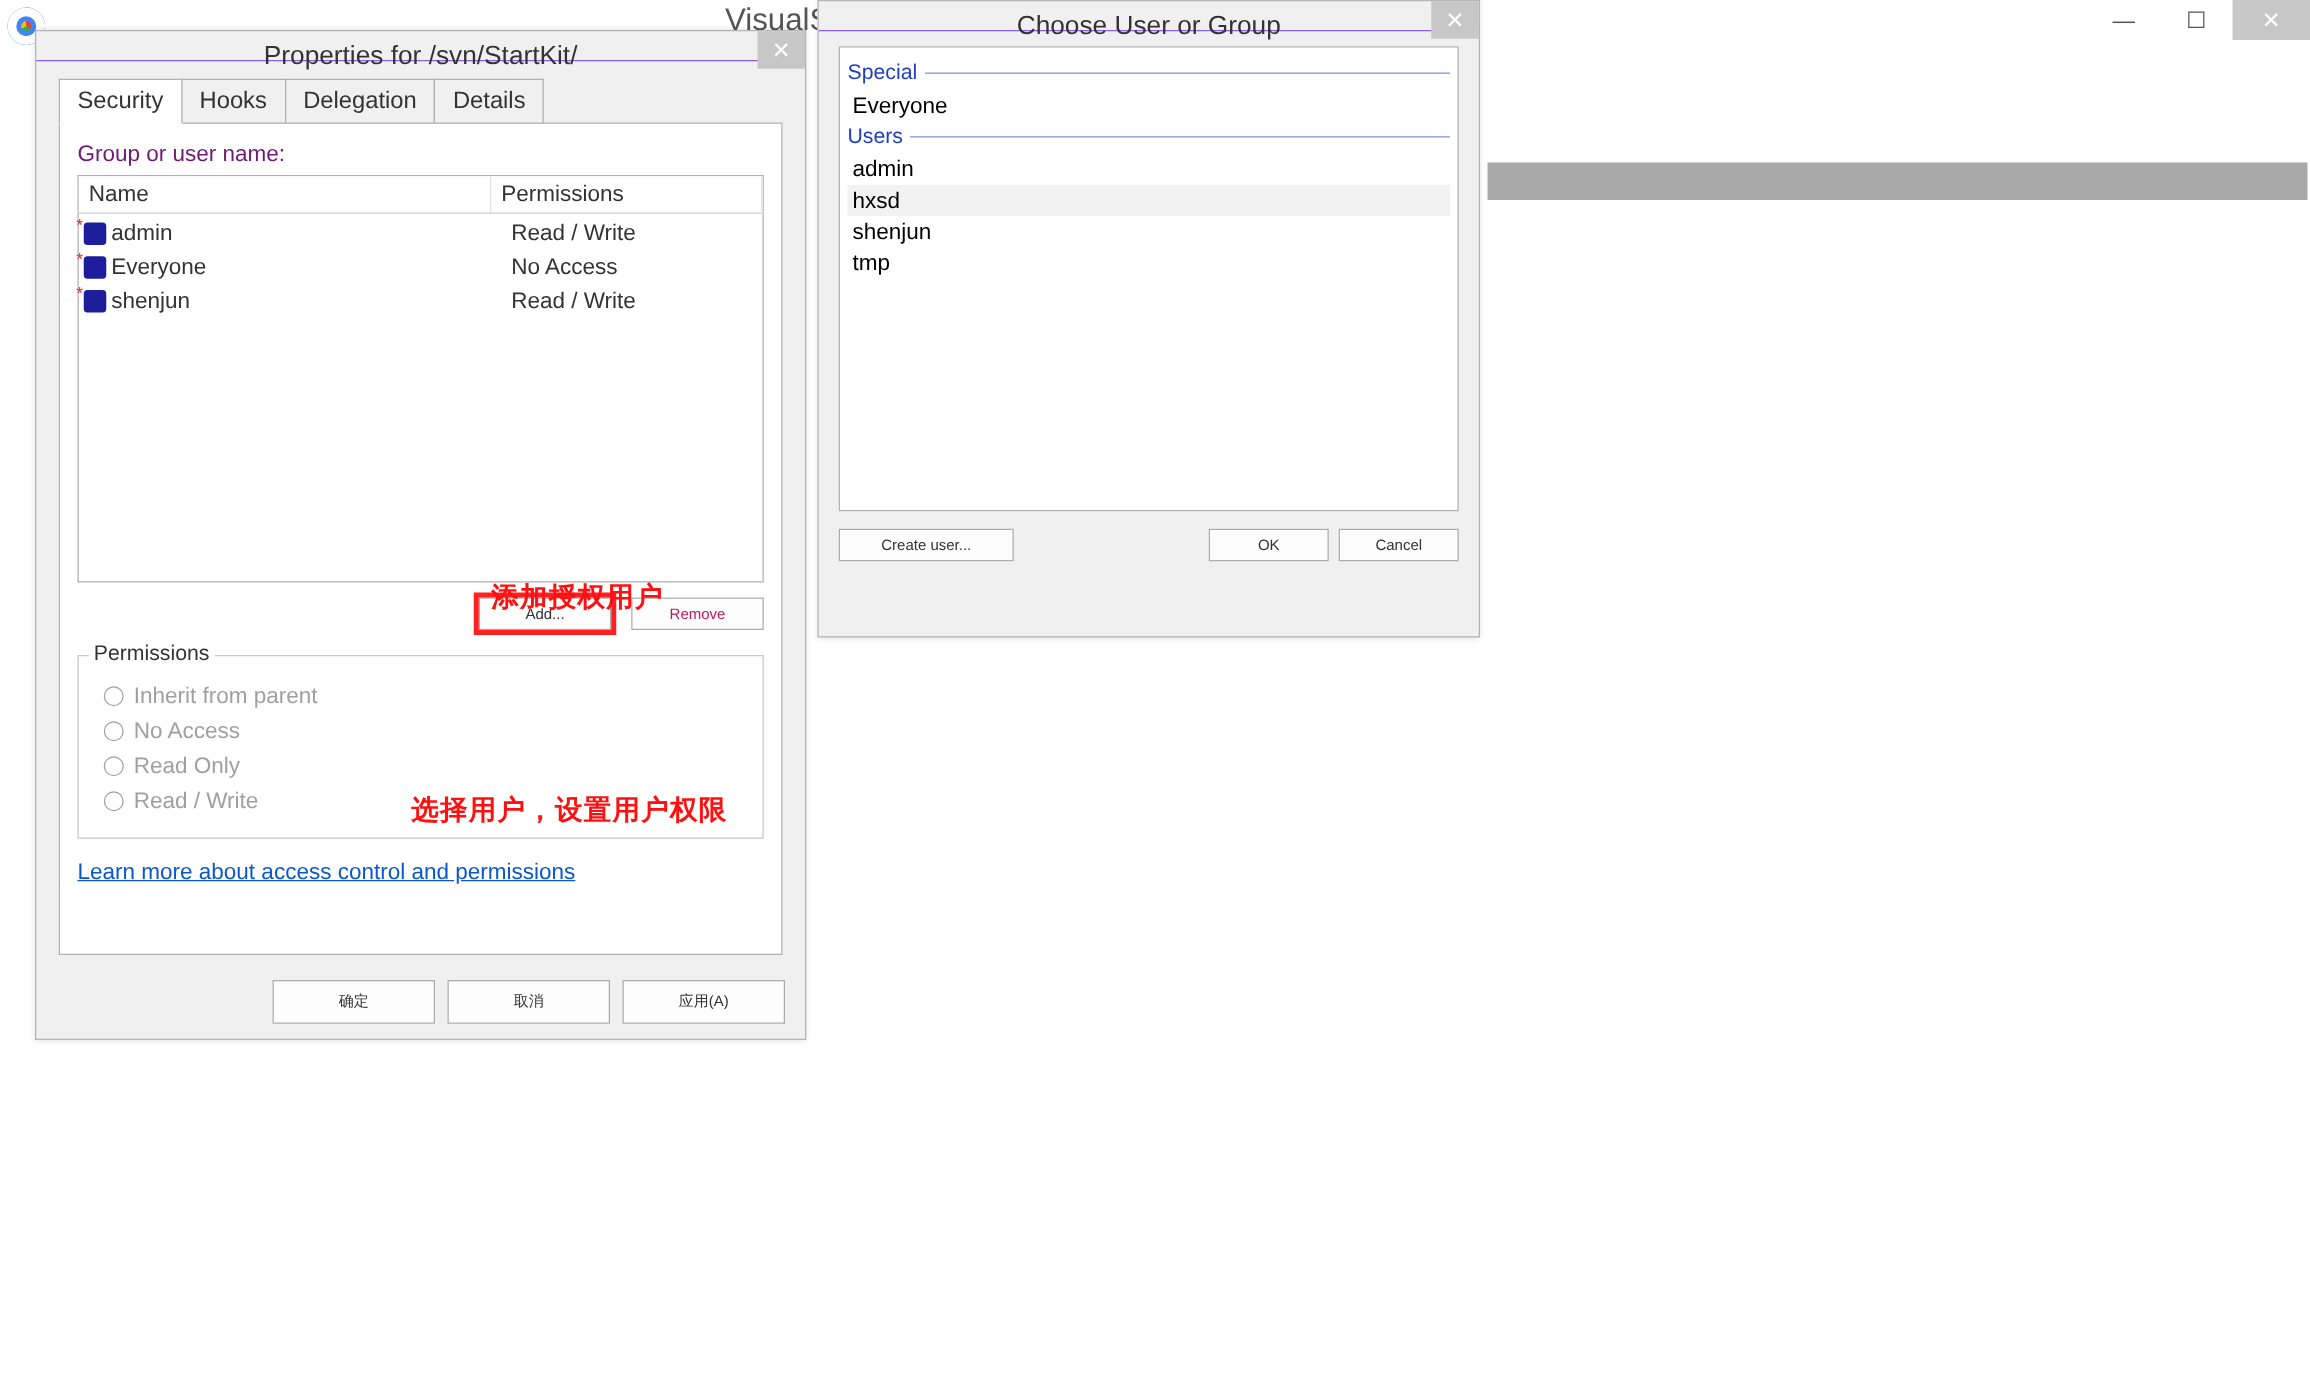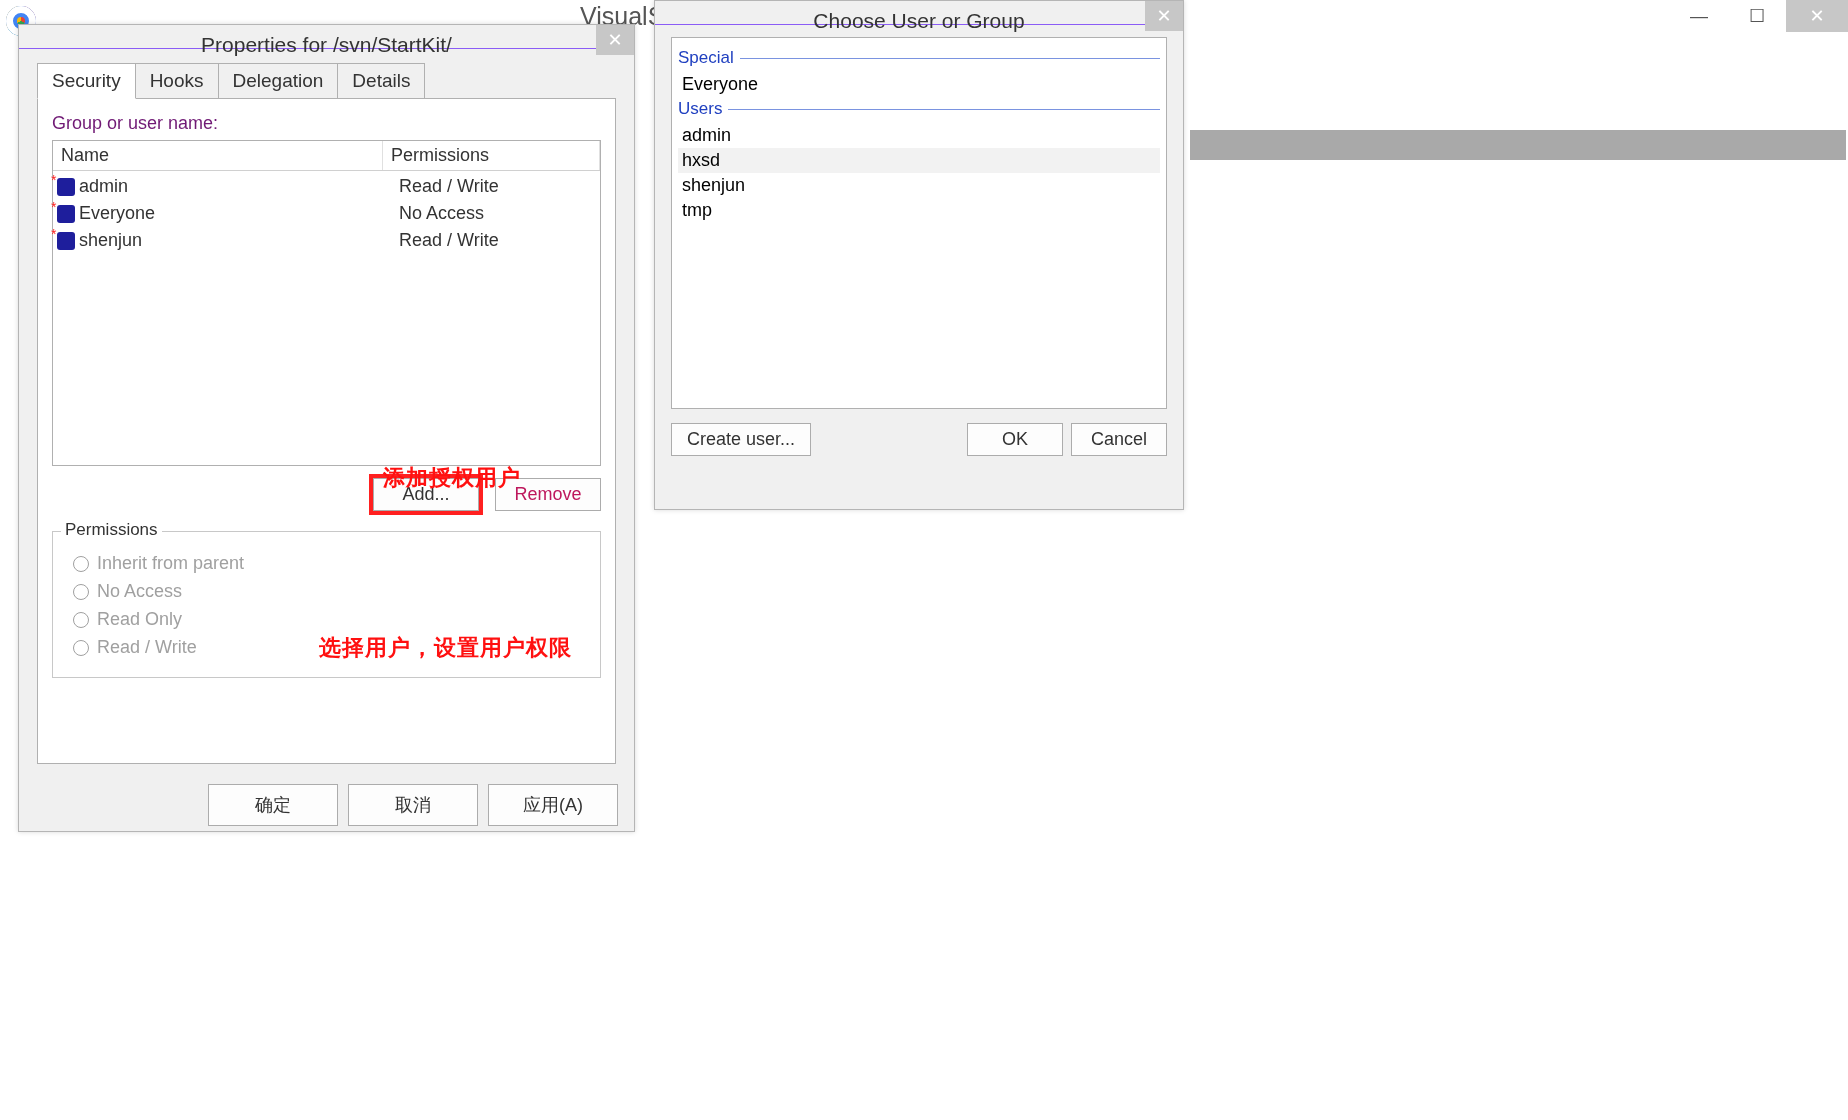--- a/index.html
+++ b/index.html
@@ -17,21 +17,21 @@
     color:#555; font-size:18px;
   }
   .win-btn.close { background:#c7c7c7; color:#fff; width:62px; }
 
   .grey-bar {
     position:absolute; left:1190px; top:130px; right:2px; height:30px; background:#a9a9a9;
   }
 
   
   .dlg-props {
-    position:absolute; left:18px; top:24px; width:617px; height:808px;
+    position:absolute; left:28px; top:24px; width:617px; height:808px;
     background:#f0f0f0; border:1px solid #b5b5b5; box-shadow:0 0 5px rgba(0,0,0,0.15);
   }
   .dlg-title {
     height:24px; line-height:40px; text-align:center; font-size:21px; color:#333;
     position:relative; border-bottom:1px solid #8b5cf6;
   }
   .dlg-close {
     position:absolute; right:0; top:0; width:38px; height:30px;
     background:#c7c7c7; color:#fff; display:flex; align-items:center; justify-content:center;
     font-size:18px; cursor:pointer;
@@ -69,21 +69,21 @@
   .ut-row .nm { width:320px; }
 
   
   .anno-red1 { color:#ff1010; font-size:22px; font-weight:bold; position:absolute; left:364px; top:438px; letter-spacing:1px; }
   .anno-red2 { color:#ff1010; font-size:22px; font-weight:bold; position:absolute; left:300px; top:608px; letter-spacing:1px; }
 
   
   .btn-row { display:flex; justify-content:flex-end; gap:16px; margin-top:12px; }
   .wbtn {
     min-width:106px; padding:5px 8px; background:#fdfdfd; border:1px solid #acacac;
-    font-size:18px; color:#333; text-align:center; cursor:pointer;
+    font-size:12px; color:#333; text-align:center; cursor:pointer;
   }
   .wbtn.disabled { color:#be185d; }
   .wbtn.highlight { outline:4px solid #ff2020; }
 
   
   .groupbox { border:1px solid #c8c8c8; padding:14px 12px 12px 12px; position:relative; margin-top:20px; }
   .groupbox .legend { position:absolute; left:8px; top:-12px; background:#fff; padding:0 4px; font-size:17px; color:#333; }
   .radio-line { display:flex; align-items:center; gap:8px; font-size:18px; color:#a0a0a0; margin:7px 8px; }
   .radio { width:16px; height:16px; border:1px solid #a0a0a0; border-radius:50%; display:inline-block; }
 
@@ -184,20 +184,21 @@
         <div class="radio-line">
           <span class="radio"></span>
           <span>Read Only</span>
         </div>
         <div class="radio-line">
           <span class="radio"></span>
           <span>Read / Write</span>
         </div>
       </div>
 
+      <a class="helplink">Learn more about access control and permissions</a>
     </div>
   </div>
   <div class="dlg-bottom">
     <div class="wbtn">确定</div>
     <div class="wbtn">取消</div>
     <div class="wbtn">应用(A)</div>
   </div>
 
   <div class="anno-red1">添加授权用户</div>
   <div class="anno-red2">选择用户，设置用户权限</div>

